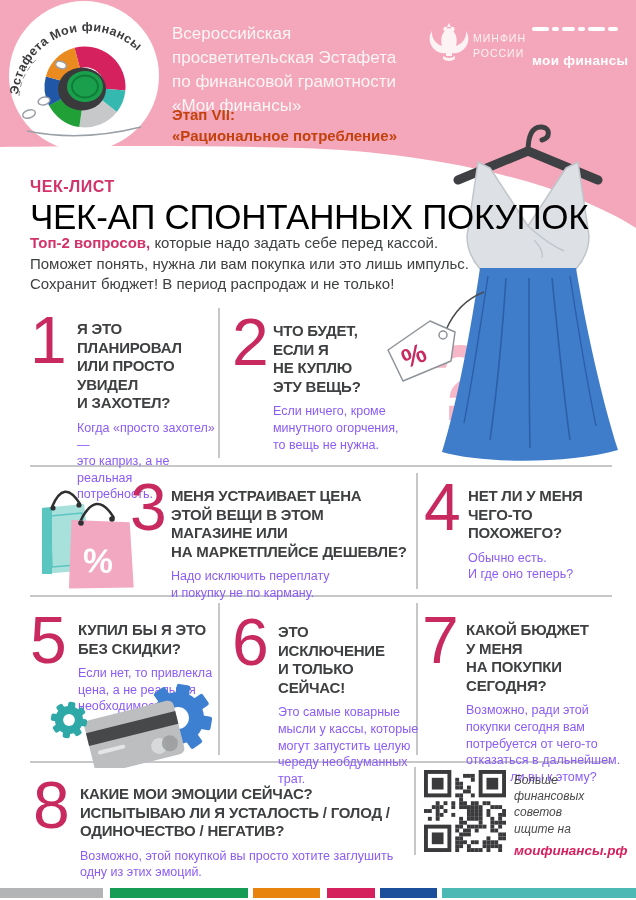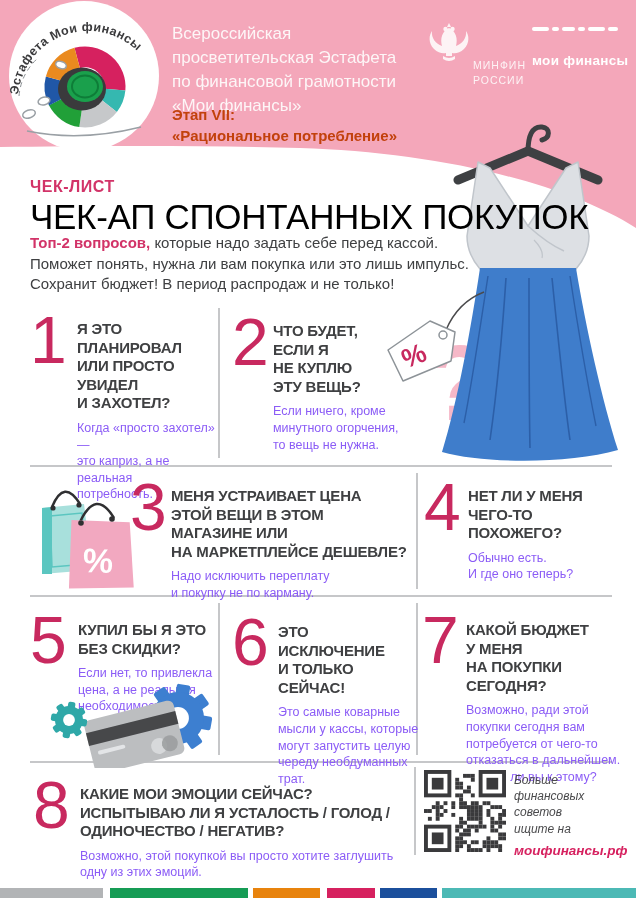--- a/index.html
+++ b/index.html
@@ -5,21 +5,21 @@
   html,body{margin:0;padding:0;background:#e8e8e8;}
   .sheet{position:relative;width:636px;height:900px;background:#ffffff;overflow:hidden;
          font-family:"Liberation Sans","DejaVu Sans",sans-serif;}
   .abs{position:absolute;}
   
   .hdr-campaign{left:172px;top:22px;width:260px;color:#fdf6f7;font-size:17px;line-height:1.42;
                 white-space:pre-line;font-weight:500;}
   .hdr-stage{left:172px;top:92px;width:300px;color:#c2410c;font-size:15px;font-weight:bold;
              line-height:1.4;white-space:pre-line;margin-top:12px;}
   .minfin-txt{left:473px;top:31px;color:#fdf3f5;font-size:10.5px;line-height:1.45;letter-spacing:1px;
-              white-space:pre-line;font-weight:500;margin-top:27px;}
+              white-space:pre-line;font-weight:500;}
   .brand-wrap{left:532px;top:27px;width:100px;}
   .brand-dashes{display:flex;gap:3px;align-items:center;height:4px;}
   .brand-dashes span{display:block;height:3.5px;background:#ffffff;border-radius:2px;}
   .brand-txt{color:#ffffff;font-size:13.5px;font-weight:bold;margin-top:22px;letter-spacing:.3px;}
   
   .kicker{left:30px;top:178px;font-size:16px;font-weight:bold;color:#d23368;letter-spacing:.5px;}
   .title{left:30px;top:197px;font-size:35px;font-weight:normal;color:#000000;letter-spacing:-.3px;z-index:5;}
   .intro{left:30px;top:233px;width:440px;font-size:15px;line-height:1.37;color:#3f4042;}
   .lead-accent{color:#d23368;font-weight:bold;}
   

